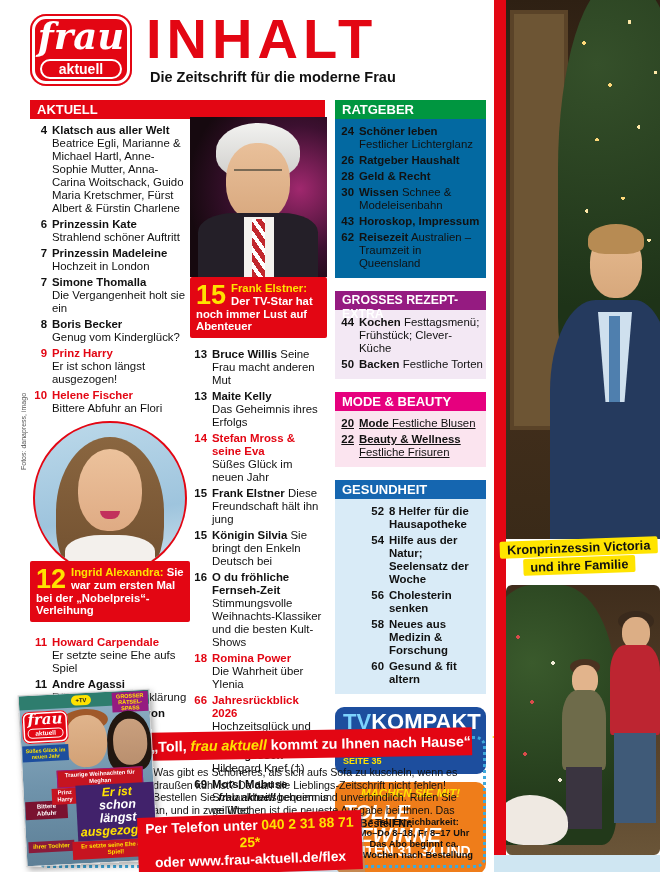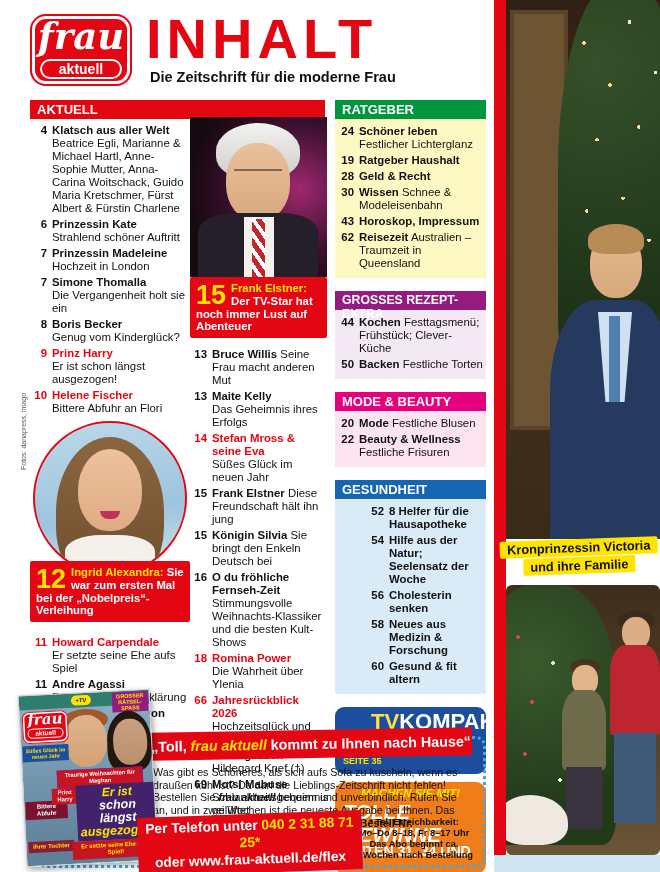--- a/index.html
+++ b/index.html
@@ -54,33 +54,33 @@
   .pf-face{position:absolute;left:36px;top:26px;width:64px;height:78px;border-radius:46%;background:linear-gradient(180deg,#e9c09a,#d8a87e);}
   .pf-glass{position:absolute;left:44px;top:52px;width:48px;height:13px;border-top:2px solid #7a6a55;}
   .pf-suit{position:absolute;left:8px;top:96px;width:120px;height:64px;border-radius:30% 30% 0 0;background:#241f28;}
   .pf-shirt{position:absolute;left:54px;top:100px;width:30px;height:60px;background:#f4f2ee;}
   .pf-tie{position:absolute;left:62px;top:102px;width:13px;height:58px;
         background:repeating-linear-gradient(55deg,#c1272d 0 5px,#fff 5px 9px);}
   
   .sec{margin-bottom:13px;}
   .sec .panel{padding:6px 2px 5px 2px;}
   .sec-ratgeber .bar{background:#009640;}
-  .sec-ratgeber .panel{background:#fef9c3;}
+  .sec-ratgeber .panel{background:#0369a1;}
   .sec-rezept .bar{background:#951b81;font-size:12.3px;letter-spacing:0;}
   .sec-rezept .panel{background:#f3e8f4;}
   .sec-mode .bar{background:#e6007e;}
-  .sec-mode .panel{background:#fbe4ef;}
+  .sec-mode .panel{background:#fbe4ef;text-decoration:underline;}
   .sec-gesund .bar{background:#1566b0;}
   .sec-gesund .panel{background:#d9ebf7;padding-left:32px;}
   .sec-raetsel .bar{background:#f6b26b;color:#b91c1c;}
   .sec-raetsel .panel{background:#fdf3e2;}
   
   .tvbox{background:#1d4e9e;border-radius:9px;padding:4px 8px 5px;margin-bottom:8px;position:relative;}
   .tvbox .r1{font-weight:900;font-size:22px;line-height:22px;color:#fff;}
-  .tvbox .r1 .tv{color:#fde047;margin-left:28px;}
+  .tvbox .r1 .tv{color:#7dd3fc;}
   .tvbox .r2{color:#fff;font-size:16px;line-height:16px;letter-spacing:1px;}
   .tvbox .r2 .ab{color:#ffe200;font-weight:bold;font-size:9px;letter-spacing:0;margin-left:4px;}
   .tv-arrow{position:absolute;right:-22px;top:22px;width:0;height:0;
         border-top:8px solid transparent;border-bottom:8px solid transparent;border-right:16px solid #ffd400;}
   .winbox{background:#ef7d1a;border-radius:10px;padding:5px 8px 6px;margin-bottom:9px;}
   .winbox .w1{color:#ffe200;font-style:italic;font-weight:bold;font-size:11.5px;line-height:13px;text-align:center;}
   .winbox .w2{color:#fff;font-style:italic;font-weight:900;font-size:20.5px;line-height:23px;letter-spacing:0;}
   .winbox .w3{color:#fff;font-weight:bold;font-size:14px;line-height:11px;}
   
   .redstrip{position:absolute;left:494px;top:0;width:12px;height:857px;background:#e30613;}
@@ -318,21 +318,21 @@
 
     <div class="sec sec-ratgeber">
       <div class="bar">RATGEBER</div>
       <div class="panel">
 
       <div class="item">
             <span class="num">24</span>
             <span class="body"><span class="ttl">Schöner leben</span><span class="sub">Festlicher Lichterglanz</span></span>
           </div>
           <div class="item">
-            <span class="num">19</span>
+            <span class="num">26</span>
             <span class="body"><span class="ttl">Ratgeber Haushalt</span></span>
           </div>
           <div class="item">
             <span class="num">28</span>
             <span class="body"><span class="ttl">Geld &amp; Recht</span></span>
           </div>
           <div class="item">
             <span class="num">30</span>
             <span class="body"><span class="ttl">Wissen</span><span class="sub">Schnee &amp; Modeleisenbahn</span></span>
           </div>

